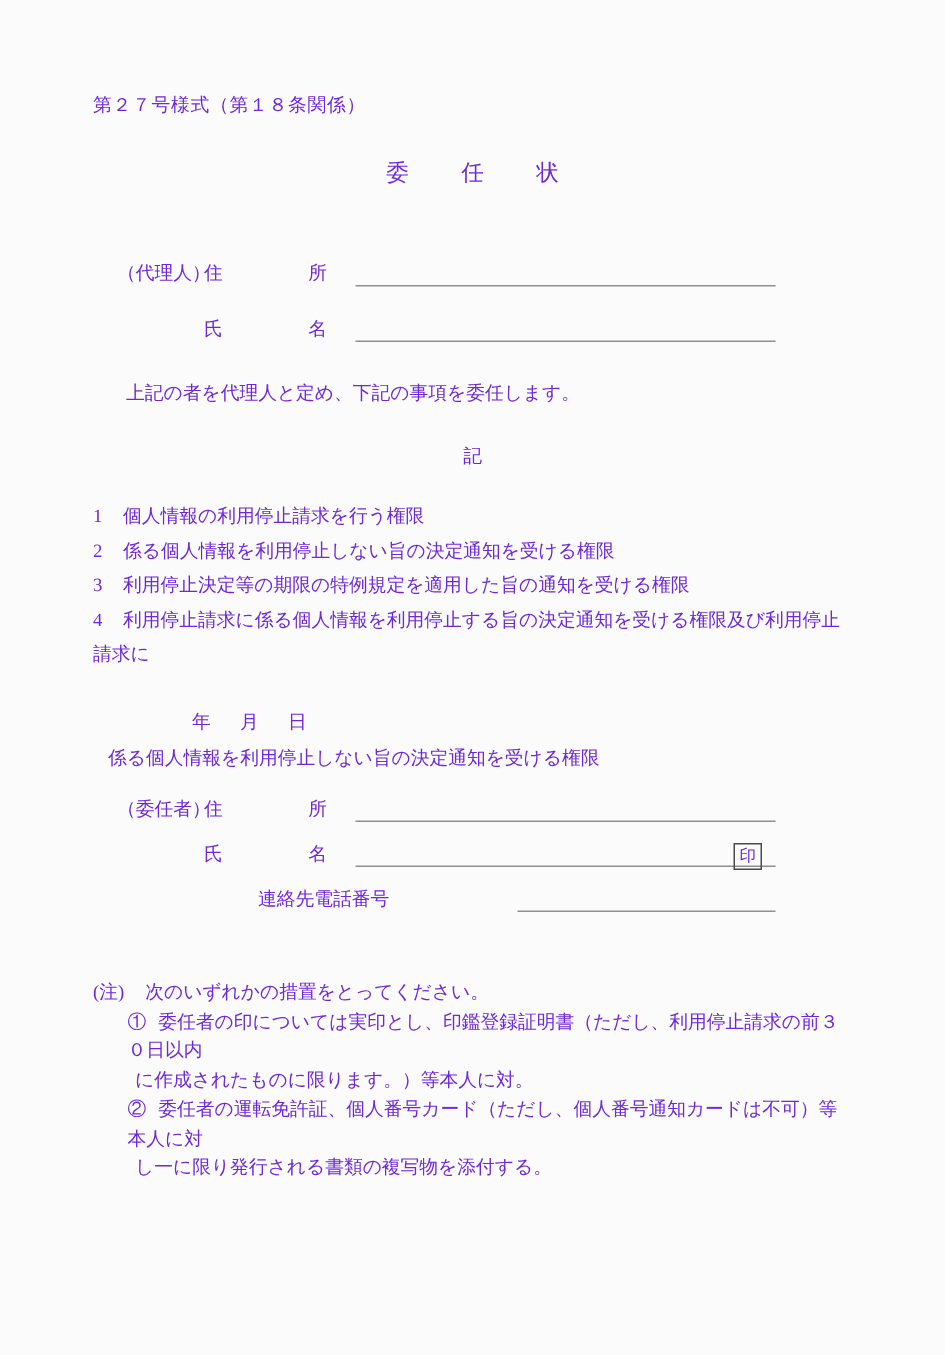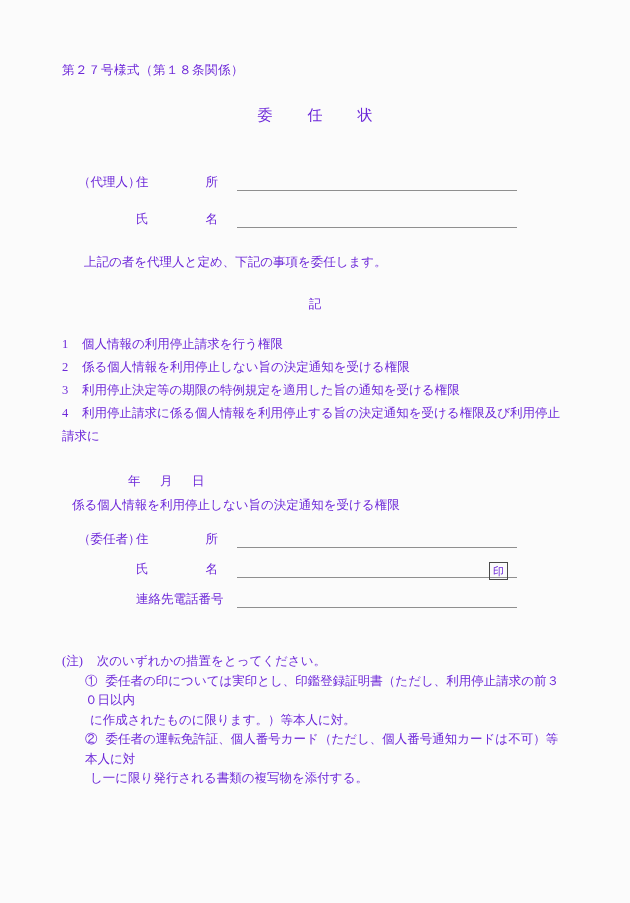--- a/index.html
+++ b/index.html
@@ -45,21 +45,21 @@
   .fgap { width: 19px; }
   .fline {
     flex: 1;
     align-self: stretch;
     border-bottom: 1px solid #8f8f8f;
   }
   .row-a1 { top: 174px; }
   .row-a2 { top: 211px; }
   .row-b1 { top: 531px; }
   .row-b2 { top: 561px; }
-  .row-b3 { top: 591px; }
+  .row-b3 { top: 591px; gap: 36px; }
 
   .statement { position: absolute; top: 254px; left: 74px; margin-left: 10px; }
   .record-heading { position: absolute; top: 296px; left: 0; width: 100%; text-align: center; }
 
   .doc-list {
     position: absolute;
     top: 333px; left: 62px; width: 506px;
     line-height: 23px;
   }
   .doc-list .num { display: inline-block; width: 20px; }

